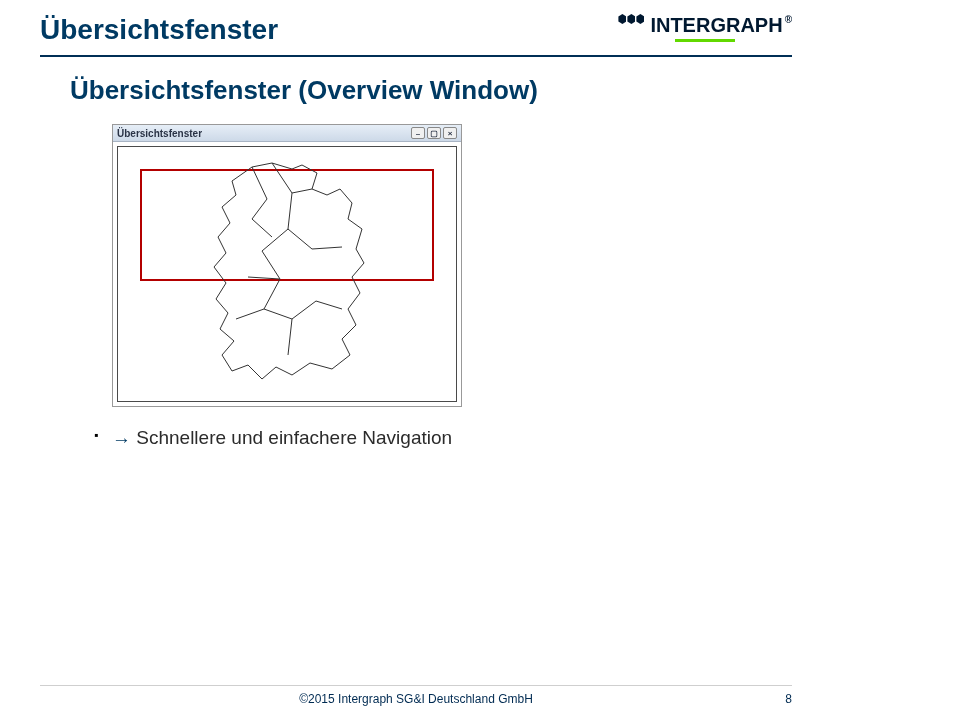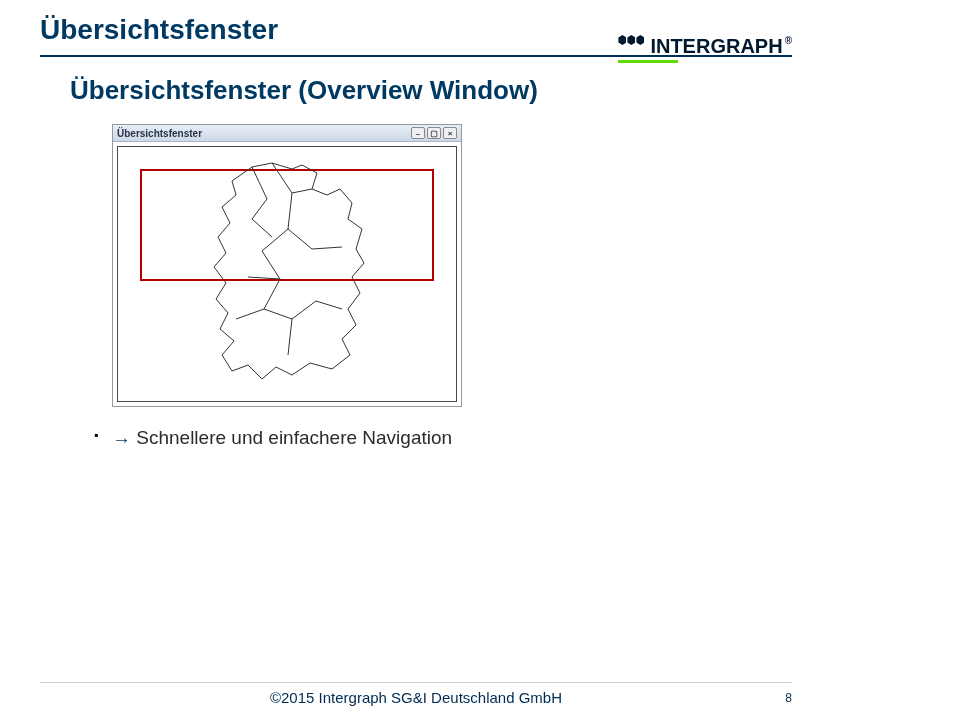--- a/index.html
+++ b/index.html
@@ -1,41 +1,41 @@
 <!DOCTYPE html>
 <html><head>
 <meta charset="utf-8">
 <style>
   * { box-sizing: border-box; margin: 0; padding: 0; }
   html, body { width: 960px; height: 720px; font-family: Arial, Helvetica, sans-serif; background: #fff; color: #333; }
   .slide { position: relative; width: 832px; height: 720px; }
   .header { position: absolute; top: 14px; left: 40px; right: 40px; display: flex; justify-content: space-between; align-items: flex-start; }
   .title { color: #003a63; font-size: 28px; font-weight: bold; }
-  .logo { display: flex; flex-direction: column; align-items: flex-start; margin-top: 21px; }
+  .logo { display: flex; flex-direction: column; align-items: center; }
   .logo-text { font-size: 20px; font-weight: bold; color: #001830; display: flex; align-items: flex-start; gap: 2px; }
   .logo-text sup { font-size: 10px; }
   .logo-hexes { display: flex; gap: 1px; margin-right: 4px; }
   .hex { width: 8px; height: 10px; background: #001830; clip-path: polygon(50% 0, 100% 25%, 100% 75%, 50% 100%, 0 75%, 0 25%); }
   .accent { width: 60px; height: 3px; background: #62d900; margin-top: 2px; }
   .divider { position: absolute; top: 55px; left: 40px; right: 40px; height: 2px; background: #002f56; }
   .body { position: absolute; top: 75px; left: 70px; right: 60px; }
   .subtitle { color: #003a63; font-size: 26px; font-weight: bold; margin-bottom: 18px; }
   ul.bullets { list-style: none; padding-left: 24px; }
   ul.bullets li { position: relative; font-size: 19px; color: #2b2b2b; line-height: 1.4; margin-bottom: 10px; padding-left: 18px; }
   ul.bullets li::before { content: "\25AA"; position: absolute; left: 0; top: 2px; font-size: 12px; color: #000; }
   .arrow { color: #003a63; font-weight: bold; }
   .map-screenshot { margin: 14px 0 18px 42px; width: 350px; border: 1px solid #999; background: #fff; }
   .map-titlebar { background: linear-gradient(#e6eef7, #cdd9e8); border-bottom: 1px solid #a8b4c4; display: flex; align-items: center; justify-content: space-between; padding: 2px 4px; font-size: 10px; font-weight: bold; color: #2a3346; }
   .map-tbtns { display: flex; gap: 2px; }
   .map-tbtn { width: 14px; height: 12px; background: #f0f0f0; border: 1px solid #888; border-radius: 2px; display: flex; align-items: center; justify-content: center; font-size: 8px; }
   .map-canvas { position: relative; height: 256px; border: 1px solid #4a4a4a; margin: 4px; display: flex; align-items: center; justify-content: center; }
   .map-outline { position: absolute; left: 50%; top: 50%; transform: translate(-50%, -50%); }
   .zoom-rect { position: absolute; top: 22px; left: 22px; right: 22px; bottom: 120px; border: 2px solid #b30000; }
   .footer { position: absolute; bottom: 14px; left: 40px; right: 40px; display: flex; justify-content: space-between; align-items: center; border-top: 1px solid #cfcfcf; padding-top: 6px; }
-  .footer-text { font-size: 15px; color: #002b52; margin: 0 auto; }
+  .footer-text { font-size: 12px; color: #002b52; margin: 0 auto; }
   .pagenum { font-size: 12px; color: #002b52; position: absolute; right: 0; }
   .conclusion { margin-top: 17px; }
 </style>
 </head>
 <body>
 
 <div class="slide">
   <div class="header">
     <div class="title">Übersichtsfenster</div>
     <div class="logo">

